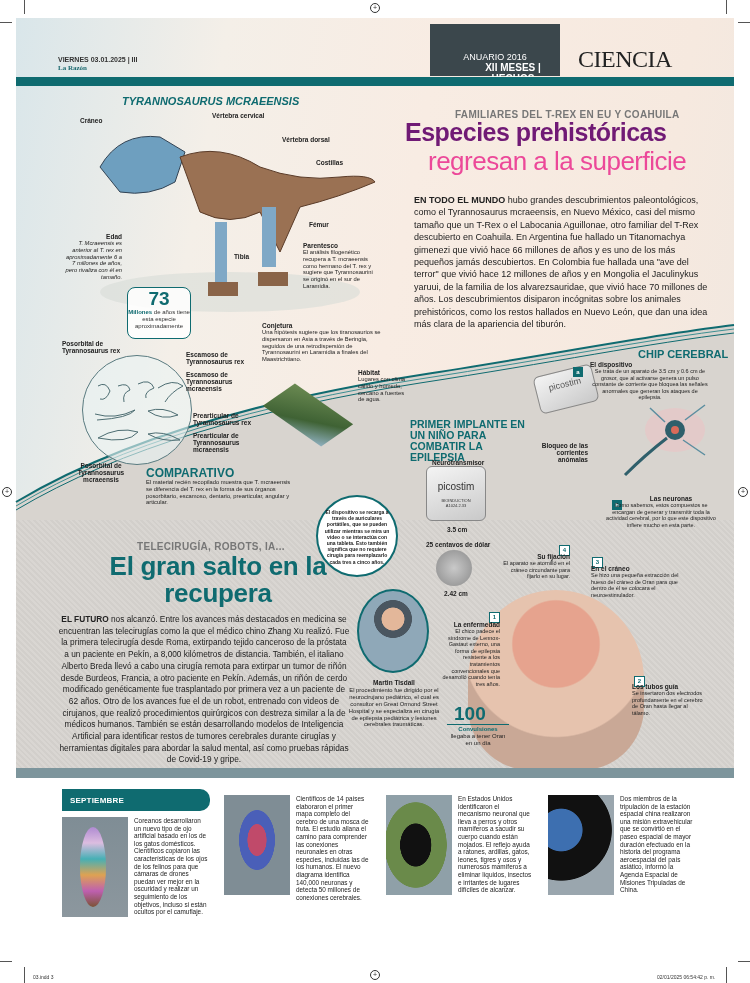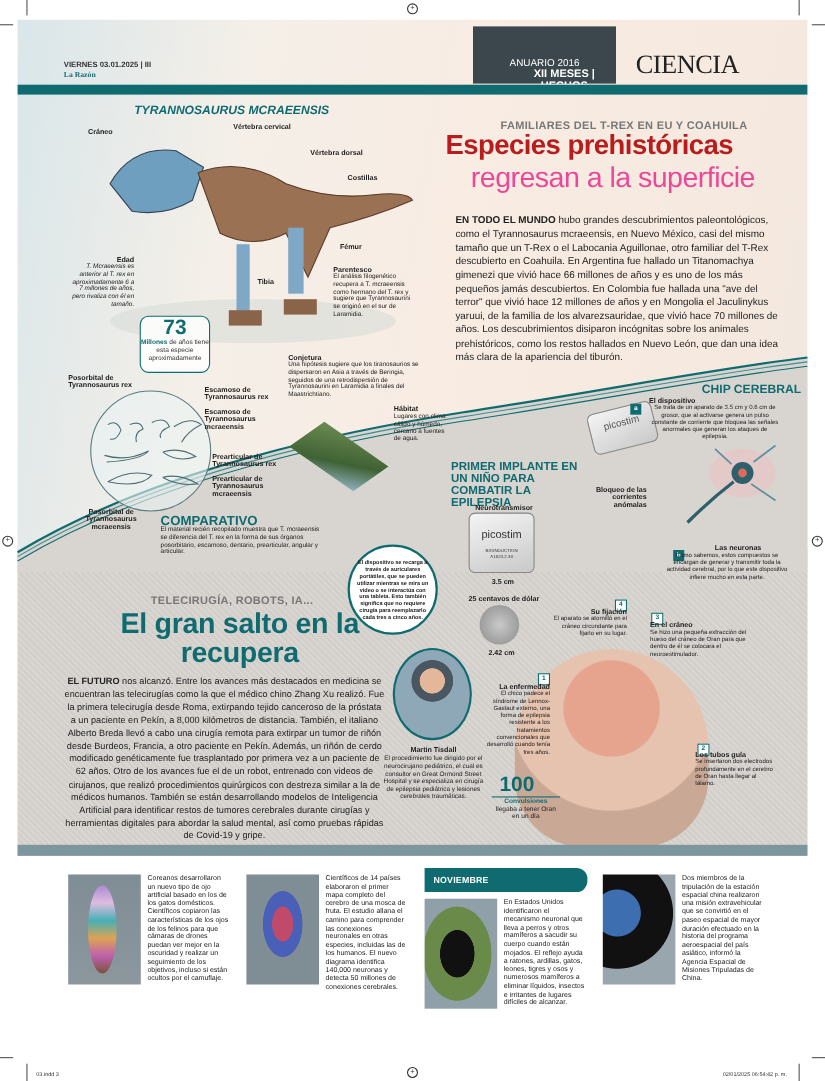--- a/index.html
+++ b/index.html
@@ -14,21 +14,21 @@
   .anuario .l1 { font-size: 9px; line-height: 10px; }
   .anuario .l2 { font-size: 10px; font-weight: bold; line-height: 11px; margin-left: 36px; }
   .section { left: 578px; top: 46px; font-family: "Liberation Serif", serif; font-size: 24px; color: #222; letter-spacing: -0.5px; }
   .tealbar { left: 16px; top: 77px; width: 718px; height: 9px; background: #0f6b70; }
   .teal { color: #0f6b70; }
   .dino-title { left: 122px; top: 95px; font-size: 11px; font-weight: bold; font-style: italic; color: #0f6b70; }
   .dino { left: 80px; top: 112px; width: 300px; height: 200px; }
   .lbl { font-size: 6.5px; font-weight: bold; color: #222; }
   .small { font-size: 5.8px; line-height: 6.8px; color: #222; }
   .kicker { font-size: 10px; font-weight: bold; color: #777; letter-spacing: 0.3px; }
-  .h1a { left: 405px; top: 118px; font-size: 25px; font-weight: bold; color: #b91c1c; letter-spacing: -0.5px; }
+  .h1a { left: 405px; top: 118px; font-size: 25px; font-weight: bold; color: #701a75; letter-spacing: -0.5px; }
   .h1b { left: 428px; top: 146px; font-size: 26px; color: #ec4899; letter-spacing: -0.5px; }
   .lede { left: 414px; top: 194px; width: 296px; font-size: 9px; line-height: 12.4px; color: #222; text-align: left; }
   .lede b { font-weight: 900; }
   .box73 { left: 127px; top: 287px; width: 64px; height: 52px; border: 1.5px solid #0f6b70; border-radius: 8px; background: rgba(255,255,255,0.85); text-align: center; }
   .box73 .n { font-size: 19px; font-weight: bold; color: #0f6b70; line-height: 21px; }
   .box73 .t { font-size: 6px; line-height: 7px; color: #333; }
   .circle-bones { left: 82px; top: 355px; width: 110px; height: 110px; border: 1.2px solid #5a7b80; border-radius: 50%; background: rgba(233,244,243,0.6); }
   .terrain { left: 258px; top: 380px; width: 100px; height: 60px; }
   .comparativo { left: 146px; top: 466px; font-size: 12px; font-weight: bold; color: #0f6b70; }
   .comp-text { left: 146px; top: 479px; width: 150px; font-size: 5.8px; line-height: 6.8px; }
@@ -236,35 +236,35 @@
 
 <div class="abs kicker" style="left:137px;top:541px;">TELECIRUGÍA, ROBOTS, IA...</div>
 <div class="abs h2">El gran salto en la recupera</div>
 <div class="abs futuro">
   <b>EL FUTURO</b><span> nos alcanzó. Entre los avances más destacados en medicina se encuentran las telecirugías como la que el médico chino Zhang Xu realizó. Fue la primera telecirugía desde Roma, extirpando tejido canceroso de la próstata a un paciente en Pekín, a 8,000 kilómetros de distancia. También, el italiano Alberto Breda llevó a cabo una cirugía remota para extirpar un tumor de riñón desde Burdeos, Francia, a otro paciente en Pekín. Además, un riñón de cerdo modificado genéticamente fue trasplantado por primera vez a un paciente de 62 años. Otro de los avances fue el de un robot, entrenado con videos de cirujanos, que realizó procedimientos quirúrgicos con destreza similar a la de médicos humanos. También se están desarrollando modelos de Inteligencia Artificial para identificar restos de tumores cerebrales durante cirugías y herramientas digitales para abordar la salud mental, así como pruebas rápidas de Covid-19 y gripe.</span>
 </div>
 
 <div class="abs graybar"></div>
 
 <div class="abs" style="left:62px;top:789px;">
+  <div class="month-head">SEPTIEMBRE</div>
   <div style="display:flex;gap:6px;margin-top:6px;">
     <div class="month-img" style="background:linear-gradient(180deg,#7f8d95,#8c979e);position:relative;">
       <div style="position:absolute;left:18px;top:10px;width:26px;height:80px;border-radius:50%;background:linear-gradient(180deg,#b48ad8,#e6c2e8,#3fb3b8,#e8a44a,#c45ab2,#7a4b2a);opacity:0.9;"></div>
     </div>
     <div class="month-text">Coreanos desarrollaron un nuevo tipo de ojo artificial basado en los de los gatos domésticos. Científicos copiaron las características de los ojos de los felinos para que cámaras de drones puedan ver mejor en la oscuridad y realizar un seguimiento de los objetivos, incluso si están ocultos por el camuflaje.</div>
   </div>
 </div>
 <div class="abs" style="left:224px;top:789px;">
   <div style="display:flex;gap:6px;margin-top:6px;">
     <div class="month-img" style="background:radial-gradient(ellipse at 50% 45%,#c04a6a 0 20%,#4a5fb8 21% 38%,#7f8d95 39%);"></div>
     <div class="month-text">Científicos de 14 países elaboraron el primer mapa completo del cerebro de una mosca de fruta. El estudio allana el camino para comprender las conexiones neuronales en otras especies, incluidas las de los humanos. El nuevo diagrama identifica 140,000 neuronas y detecta 50 millones de conexiones cerebrales.</div>
   </div>
 </div>
 <div class="abs" style="left:386px;top:789px;">
-  <div class="month-head">NOVIEMBRE</div>
   <div style="display:flex;gap:6px;margin-top:6px;">
     <div class="month-img" style="background:radial-gradient(ellipse at 45% 50%,#111 0 30%,#6a8a4a 31% 60%,#8fa0a8 61%);"></div>
     <div class="month-text">En Estados Unidos identificaron el mecanismo neuronal que lleva a perros y otros mamíferos a sacudir su cuerpo cuando están mojados. El reflejo ayuda a ratones, ardillas, gatos, leones, tigres y osos y numerosos mamíferos a eliminar líquidos, insectos e irritantes de lugares difíciles de alcanzar.</div>
   </div>
 </div>
 <div class="abs" style="left:548px;top:789px;">
   <div style="display:flex;gap:6px;margin-top:6px;">
     <div class="month-img" style="background:radial-gradient(circle at 20% 35%,#3d6fb0 0 25%,#111 26% 60%,#9aa6ae 61%);"></div>
     <div class="month-text">Dos miembros de la tripulación de la estación espacial china realizaron una misión extravehicular que se convirtió en el paseo espacial de mayor duración efectuado en la historia del programa aeroespacial del país asiático, informó la Agencia Espacial de Misiones Tripuladas de China.</div>
   </div>

